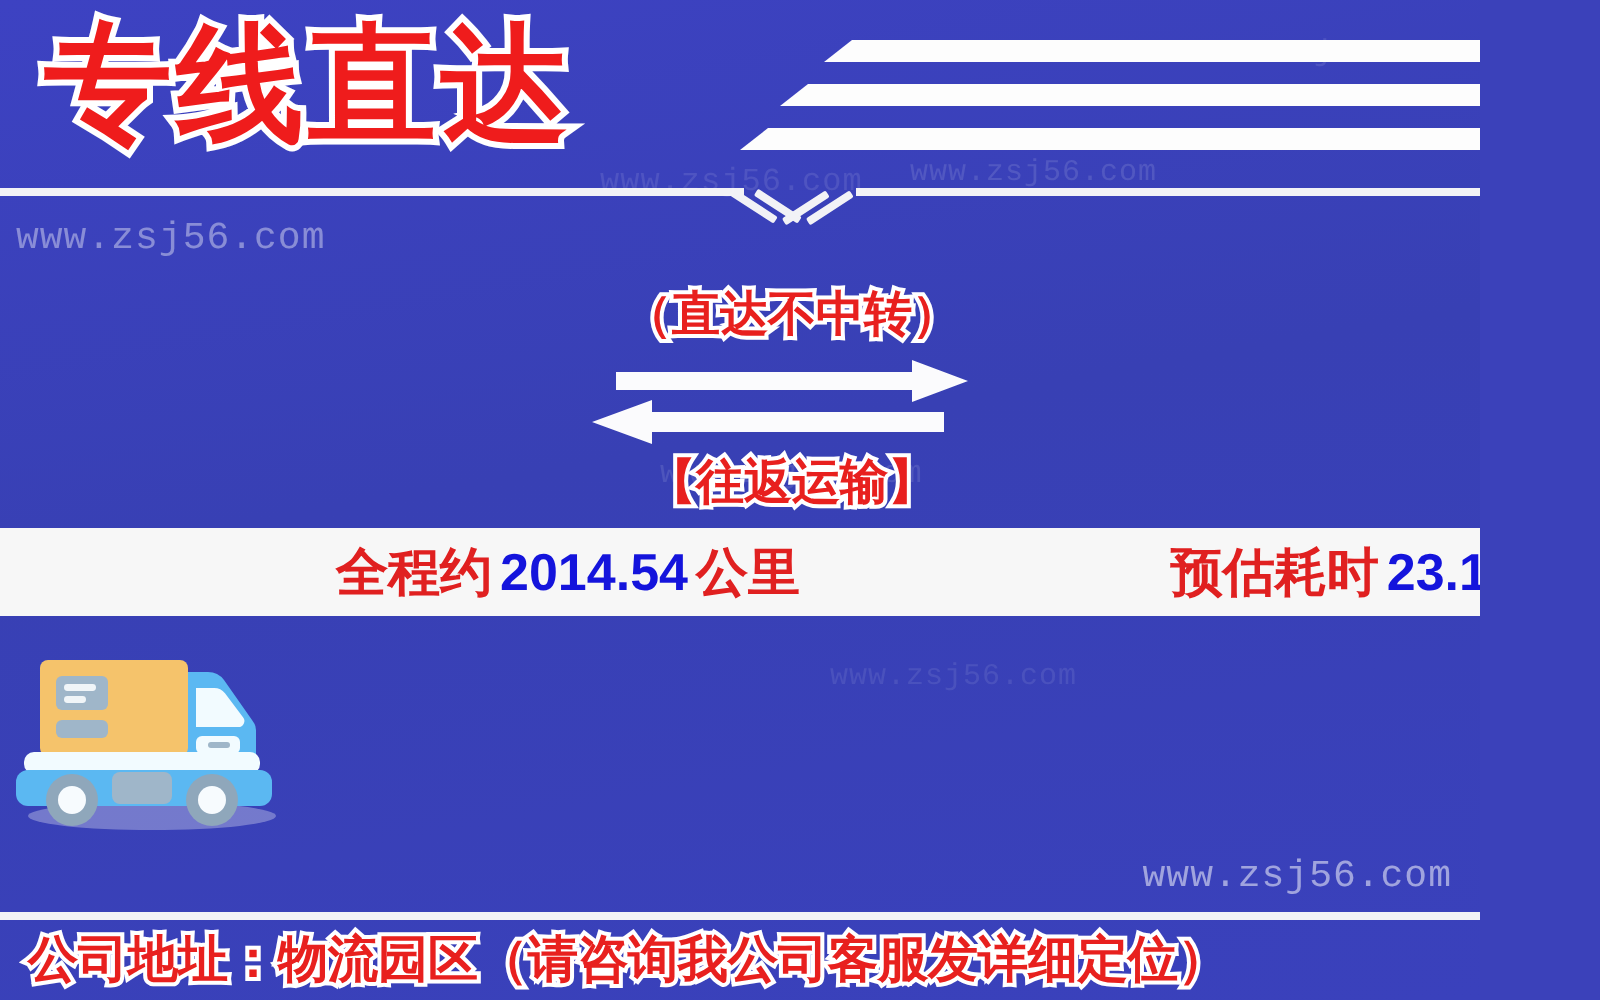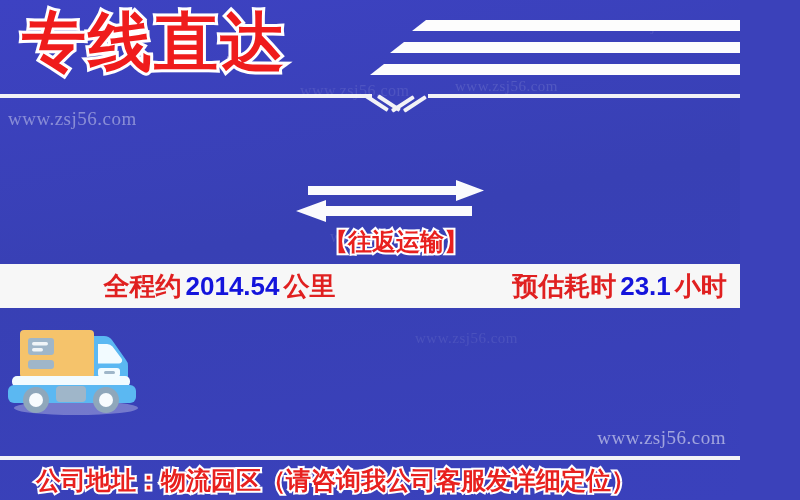--- a/index.html
+++ b/index.html
@@ -51,21 +51,21 @@
   }
   .chev .a{left:0px;  top:2px; width:26px;transform:rotate(33deg);transform-origin:left center;}
   .chev .b{left:26px; top:17px;width:26px;transform:rotate(-33deg);transform-origin:left center;}
   .chev .c{left:12px; top:2px; width:26px;transform:rotate(33deg);transform-origin:left center;}
   .chev .d{left:38px; top:17px;width:26px;transform:rotate(-33deg);transform-origin:left center;}
 
   
   .wm{
     position:absolute;color:rgba(255,255,255,.40);
     font-size:19px;letter-spacing:.5px;white-space:nowrap;
-    font-family:Liberation Serif, serif;
+    font-family:Liberation Mono, monospace;
   }
   .wm.tl{left:8px;top:108px;}
   .wm.br{right:14px;top:427px;color:rgba(255,255,255,.52);}
   .wm.faint1{left:300px;top:82px;color:rgba(255,255,255,.10);font-size:16px;}
   .wm.faint2{left:600px;top:18px;color:rgba(255,255,255,.10);font-size:15px;}
   .wm.faint3{left:455px;top:78px;color:rgba(255,255,255,.12);font-size:15px;}
   .wm.faint4{left:330px;top:228px;color:rgba(255,255,255,.11);font-size:16px;}
   .wm.faint5{left:415px;top:330px;color:rgba(255,255,255,.09);font-size:15px;}
 
   
@@ -98,40 +98,40 @@
     position:absolute;left:2px;top:20px;width:176px;height:22px;background:#fbfbfd;
     clip-path:polygon(100% 6px, 30px 6px, 30px 0, 0 50%, 30px 100%, 30px 16px, 100% 16px);
   }
 
   
   .info-strip{
     position:absolute;left:0;top:264px;width:800px;height:44px;
     background:#f7f7f7;
     display:flex;align-items:center;
   }
-  .info-cell{flex:1;text-align:center;white-space:nowrap;padding-left:39px;}
+  .info-cell{flex:1;text-align:right;white-space:nowrap;padding-left:39px;}
   .info-cell .lbl{color:#e02020;font-size:26px;font-weight:bold;vertical-align:middle;}
   .info-cell .val{color:#1414dc;font-size:26px;font-weight:bold;vertical-align:middle;padding:0 4px;}
 
   
   .delivery{position:absolute;left:0;top:314px;width:800px;height:106px;}
   .truck{position:absolute;left:6px;top:4px;width:138px;height:98px;}
   .dest{
     position:absolute;left:168px;top:28px;
     color:#ffffff;font-size:26px;line-height:34px;white-space:nowrap;
   }
 
   
   .bottom-rule{position:absolute;left:0;top:456px;width:800px;height:4px;background:#f2f2f6;}
   .bottom-bar{
     position:absolute;left:0;top:460px;width:800px;height:40px;
     display:flex;align-items:center;
   }
   .bottom-text{
-    padding-left:36px;
+    padding-left:14px;
     color:#e8201e;font-size:25px;font-weight:bold;line-height:32px;white-space:nowrap;
     -webkit-text-stroke:4px #ffffff;
     paint-order:stroke fill;
   }
 </style>
 </head>
 <body>
 
 <div id="banner">
 
@@ -162,20 +162,21 @@
   <div class="wm faint1">www.zsj56.com</div>
   <div class="wm faint2">www.zsj56.com</div>
   <div class="wm faint3">www.zsj56.com</div>
   <div class="wm faint4">www.zsj56.com</div>
   <div class="wm faint5">www.zsj56.com</div>
 
   <div class="route">
 
 
     <div class="mid">
+      <div class="tagline top">（直达不中转）</div>
 
       <div class="arrows">
         <div class="arrow-right"></div>
         <div class="arrow-left"></div>
       </div>
 
       <div class="tagline bot">【往返运输】</div>
     </div>
 
   </div>

